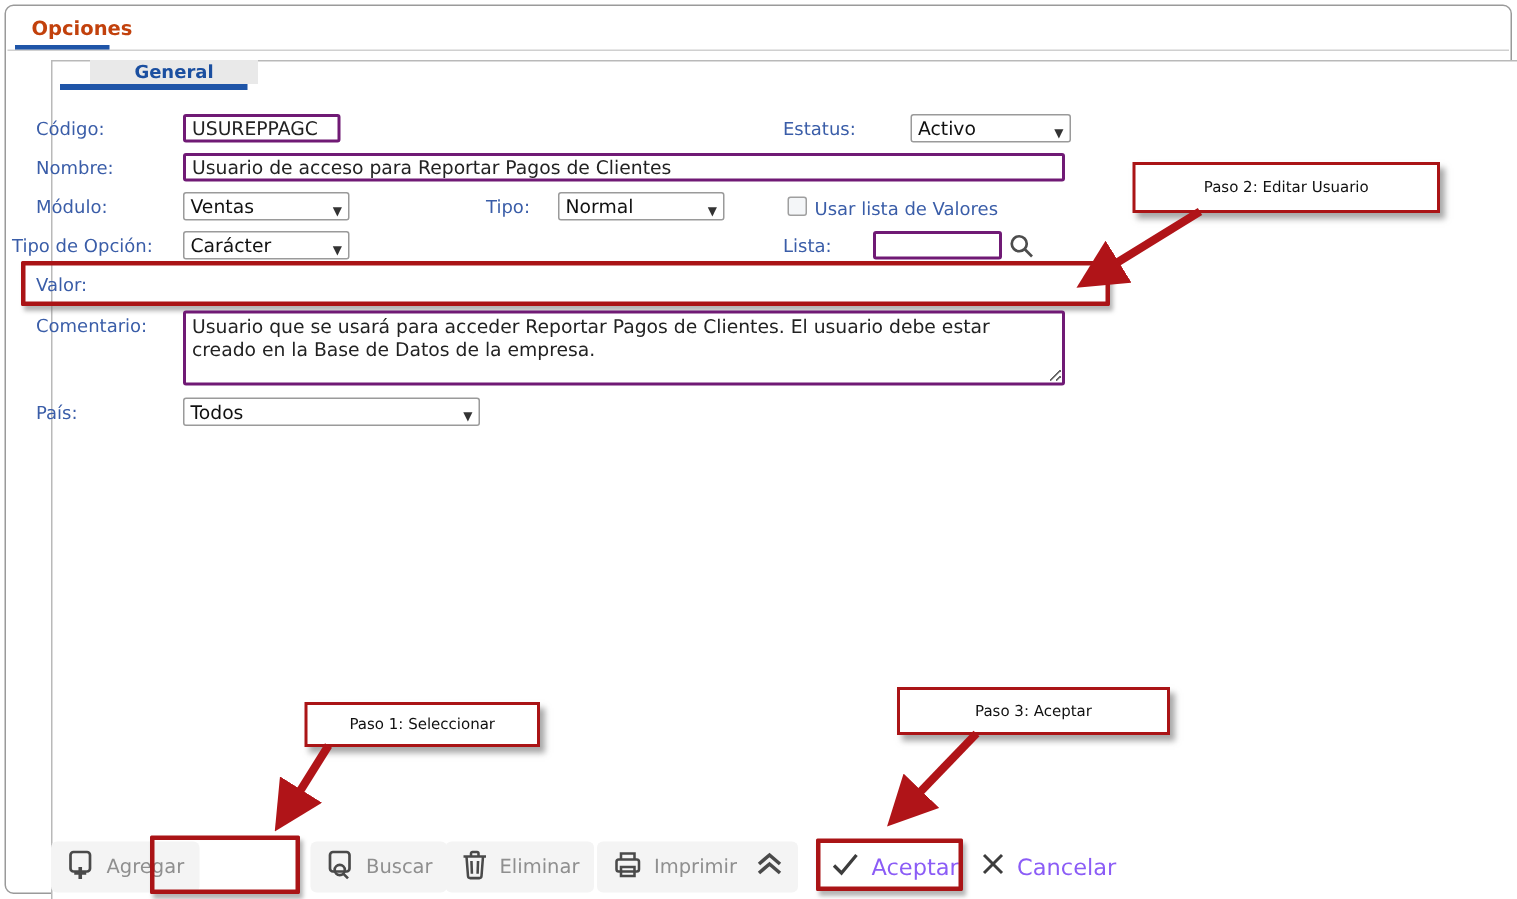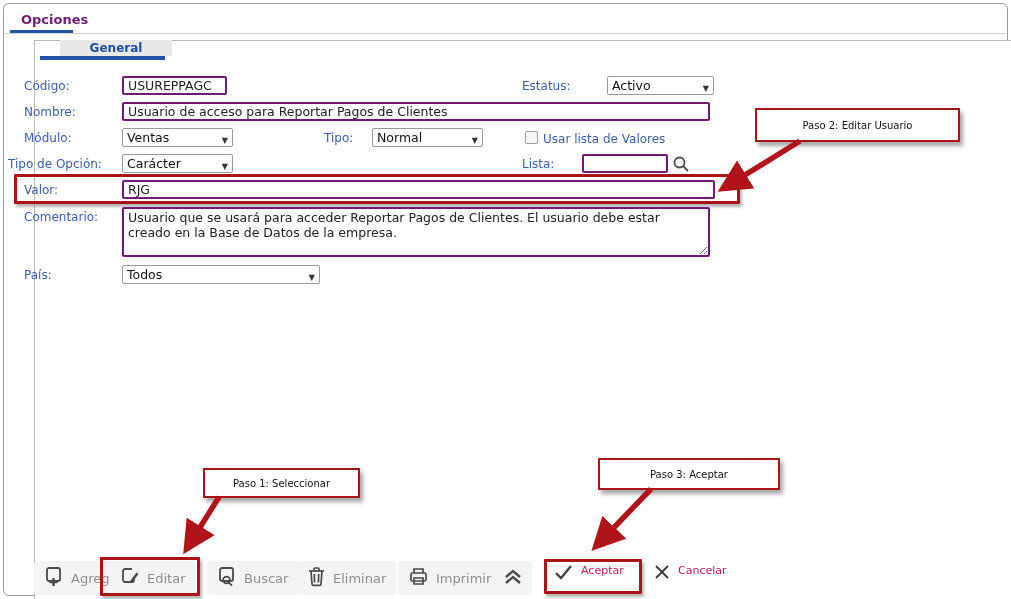--- a/index.html
+++ b/index.html
@@ -1,21 +1,21 @@
 <!DOCTYPE html>
 <html><head>
 <meta charset="utf-8">
 <style>
   * { margin:0; padding:0; box-sizing:border-box; }
   html,body { width:1011px; height:599px; background:#fff; font-family:"DejaVu Sans","Liberation Sans",sans-serif; }
   .window {
     position:absolute; left:3px; top:3px; width:1005px; height:593px;
     border:1px solid #9a9a9a; border-radius:6px; background:#fff;
   }
-  .app-title { position:absolute; left:17px; top:8px; font-size:13px; font-weight:bold; color:#701a75; }
+  .app-title { position:absolute; left:17px; top:8px; font-size:13px; font-weight:bold; color:#c2410c; }
   .title-underline { position:absolute; left:6px; top:26px; width:63px; height:4px; background:#1f55a8; }
   .header-rule { position:absolute; left:1px; right:1px; top:29px; height:1px; background:#d0d0d0; }
 
   .panel {
     position:absolute; left:10px; top:36px; width:980px; height:594px;
     border:1px solid #b9b9b9; background:#fff;margin-left:20px;
   }
   .tab {
     position:absolute; left:25px; top:-1px; width:112px; height:16px;
     background:#e9e9e9; text-align:center; font-size:12px; font-weight:bold; color:#1b4fa0; line-height:16px;
@@ -50,22 +50,22 @@
   }
   .arrows { position:absolute; left:0; top:0; width:1011px; height:599px; pointer-events:none; }
 
   
   .toolbar-btn {
     position:absolute; top:557px; height:34px; background:#f4f4f4; border-radius:4px;
     display:flex; align-items:center; gap:7px; padding:0 10px; font-size:13px; color:#8f8f8f; cursor:pointer;
   }
   .toolbar-btn svg { flex:0 0 auto; }
   .action-link {
-    position:absolute; top:560px; height:28px; display:flex; gap:8px;
-    font-size:11px; color:#be185d; cursor:pointer; background:transparent;
+    position:absolute; top:560px; height:28px; display:flex; align-items:center; gap:8px;
+    font-size:15px; color:#8b5cf6; cursor:pointer; background:transparent;
   }
   .icon-dark { color:#3d3d3d; }
   .icon-gray { color:#4a4a4a; }
 </style>
 </head>
 <body>
 
 <div class="window">
 
   <div class="app-title">Opciones</div>
@@ -109,21 +109,20 @@
   <div class="lbl" style="left:518px; top:153px;">Lista:</div>
   <input class="txt" style="left: 578px; top: 150px; width: 86px; height: 19px;" value="">
   <span class="lupa-icon" style="left:668px; top:151px;">
     <svg width="18" height="18" viewBox="0 0 18 18" fill="none" stroke="currentColor" stroke-width="1.8">
       <circle cx="7.5" cy="7.5" r="5"></circle>
         <line x1="11.2" y1="11.2" x2="16" y2="16"></line>
     </svg>
   </span>
 
   <div class="lbl" style="left:20px; top:179px;">Valor:</div>
-  <input class="txt" style="left: 118px; top: 176px; width: 593px; height: 19px;" value="RJG">
   <div class="hl-box" style="left:10px; top:170px; width:726px; height:30px;"></div>
 
   <div class="lbl" style="left:20px; top:206px;text-align:right;">Comentario:</div>
   <textarea class="txt" style="left: 118px; top: 203px; width: 588px; height: 50px;">Usuario que se usará para acceder Reportar Pagos de Clientes. El usuario debe estar creado en la Base de Datos de la empresa.</textarea>
 
   <div class="lbl" style="left:20px; top:264px;">País:</div>
   <div class="combo" style="left:118px; top:261px; width:198px;">
     <span>Todos</span>
     <span class="caret">▼</span>
   </div>
@@ -132,29 +131,20 @@
     <span class="icon-gray">
       <svg width="20" height="21" viewBox="0 0 20 21" fill="none" stroke="currentColor" stroke-width="1.8">
         <rect x="3" y="2" width="13" height="13" rx="2"></rect>
         <line x1="9.5" y1="12" x2="9.5" y2="20" stroke-width="2.4"></line>
         <line x1="5.5" y1="16" x2="13.5" y2="16" stroke-width="2.4"></line>
       </svg>
     </span>
     <span>Agregar</span>
   </div>
 
-  <div class="toolbar-btn" style="left:106px;">
-    <span class="icon-gray">
-      <svg width="20" height="21" viewBox="0 0 20 21" fill="none" stroke="currentColor" stroke-width="1.8">
-        <path d="M14 11 v3 a2 2 0 0 1 -2 2 H5 a2 2 0 0 1 -2 -2 V5 a2 2 0 0 1 2 -2 h7"></path>
-        <path d="M10 17 l2.5 -1 6 -8 -2 -1.5 -6 8 z" fill="currentColor" stroke="none"></path>
-      </svg>
-    </span>
-    <span>Editar</span>
-  </div>
   <div class="hl-box" style="left:96px; top:553px; width:100px; height:39px;"></div>
 
   <div class="toolbar-btn" style="left:203px;">
     <span class="icon-gray">
       <svg width="20" height="21" viewBox="0 0 20 21" fill="none" stroke="currentColor" stroke-width="1.8">
         <rect x="3" y="2" width="13" height="13" rx="2"></rect>
         <circle cx="9.5" cy="14" r="3.4"></circle>
         <line x1="12" y1="16.6" x2="15" y2="19.6"></line>
       </svg>
     </span>

